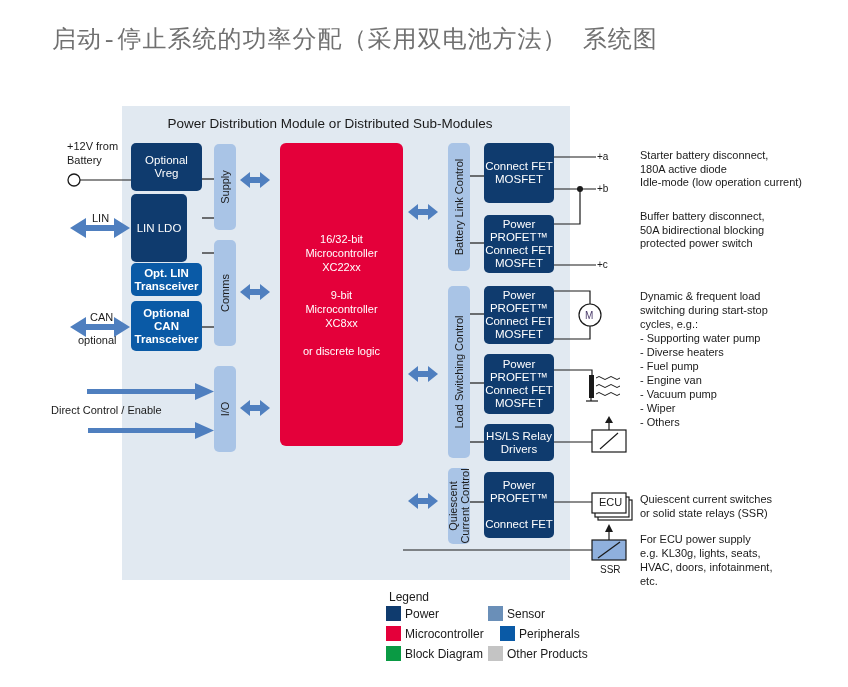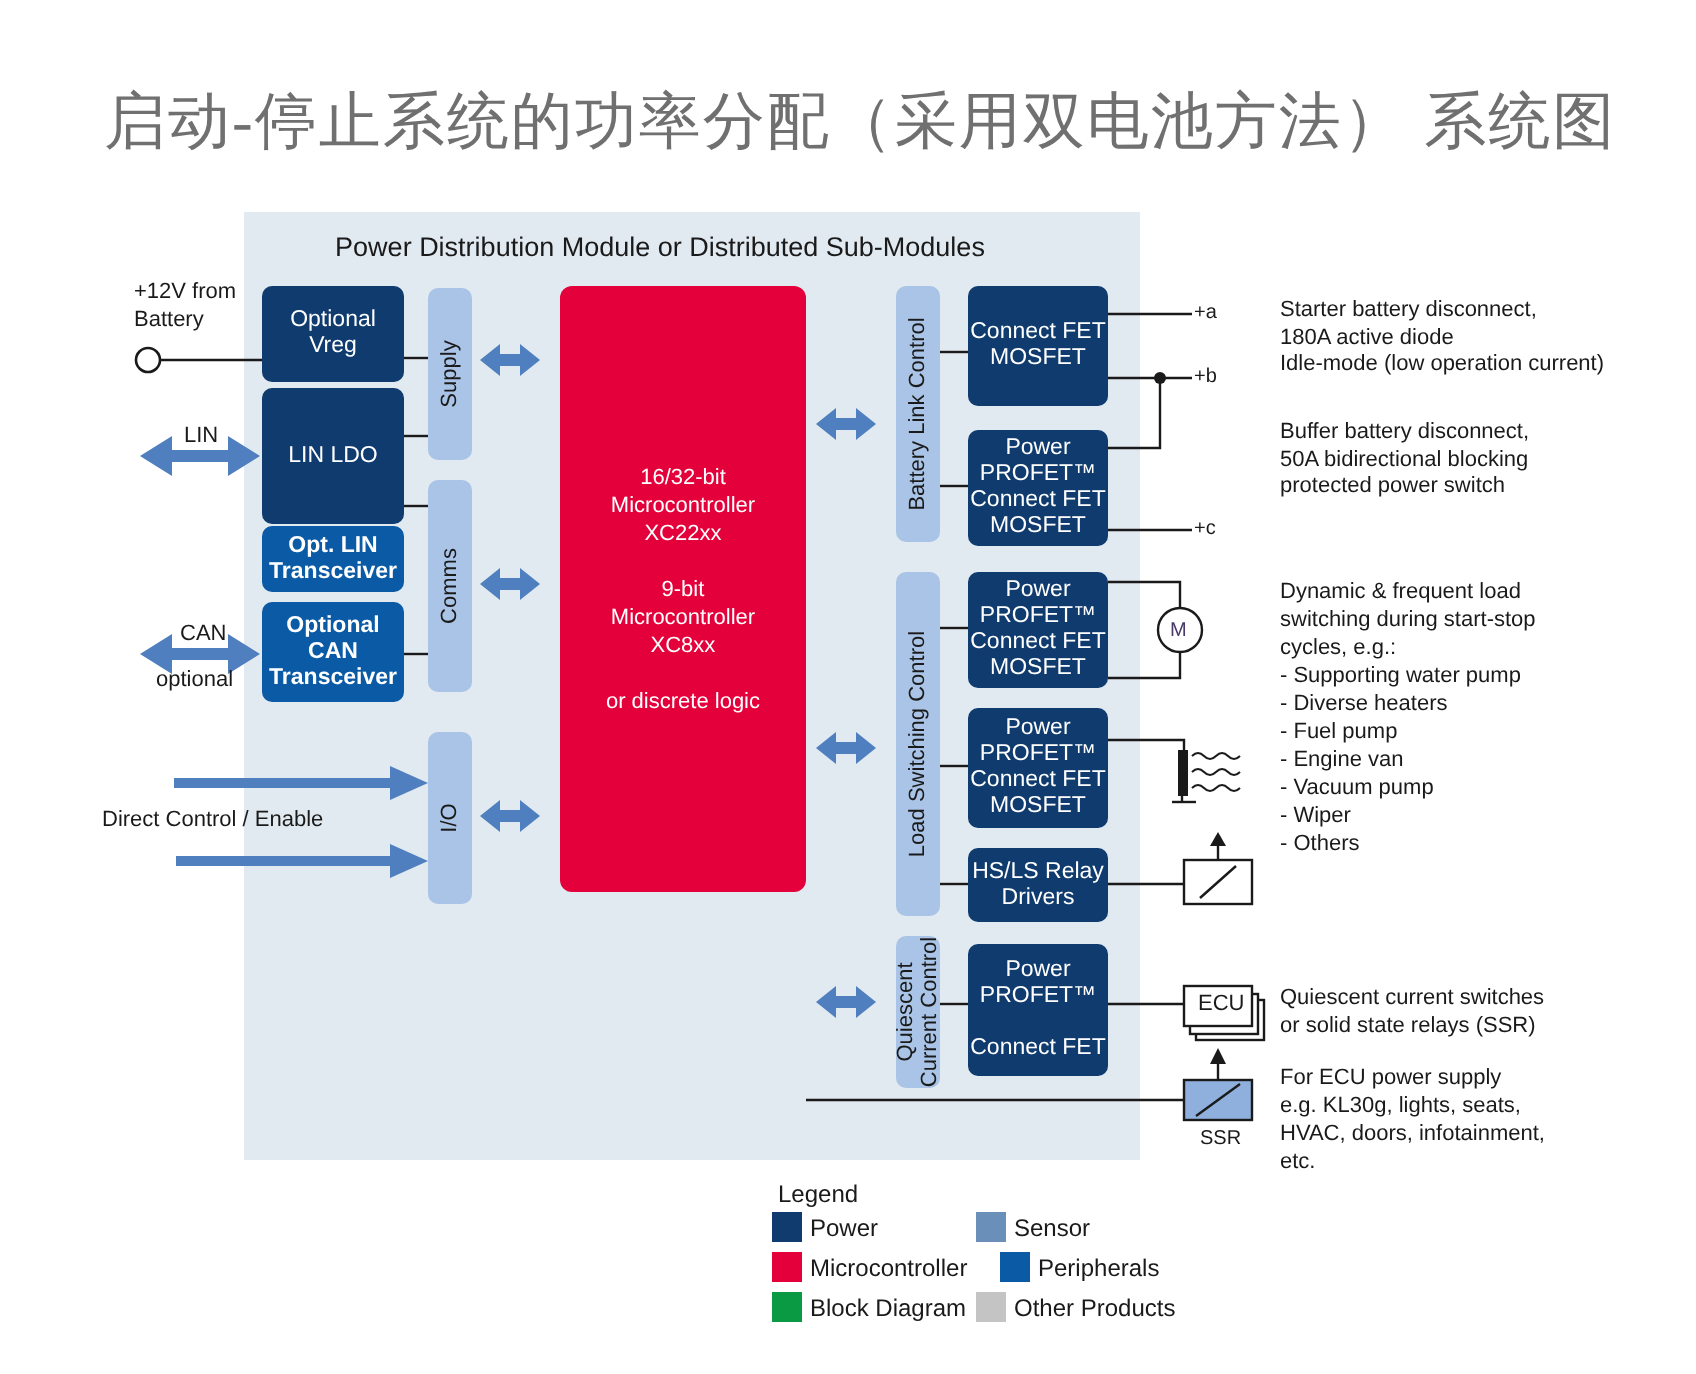--- a/index.html
+++ b/index.html
@@ -1,20 +1,20 @@
 <!DOCTYPE html>
 <html><head>
 <meta charset="utf-8">
 <style>
   html, body { margin:0; padding:0; background:#ffffff; }
   body { width:848px; height:687px; position:relative; overflow:hidden;
          font-family:"Liberation Sans","DejaVu Sans",sans-serif; }
   .abs { position:absolute; }
-  .title { left:52px; top:40px; font-size:31px; color:#707070; letter-spacing:1px;
-           font-family:Liberation Serif, serif; font-weight:normal; }
+  .title { left:52px; top:23px; font-size:24px; color:#707070; letter-spacing:1px;
+           font-family:Liberation Mono, monospace; font-weight:normal; }
   .module-bg { left:122px; top:106px; width:448px; height:474px; background:#e1e9f1; }
   .module-title { left:122px; top:116px; width:416px; text-align:center; font-size:13.5px; color:#1a1a1a; }
   .box { position:absolute; color:#fff; text-align:center; display:flex; align-items:center; justify-content:center;
          font-size:11.5px; line-height:13px; box-sizing:border-box; }
   .power { background:#0f3b6e; border-radius:5px; }
   .periph { background:#0a5aa6; border-radius:5px;font-weight:bold; }
   .mcu { background:#e4003a; border-radius:6px; font-size:11px; line-height:14px; }
   .bus { position:absolute; background:#a9c4e6; border-radius:5px; }
   .vtext { position:absolute; left:50%; top:50%; transform:translate(-50%,-50%) rotate(-90deg);
            white-space:nowrap; font-size:11px; color:#1a1a1a; text-align:center; line-height:12px; }
@@ -124,21 +124,21 @@
 
 <div class="ext" style="left:67px;top:140px;white-space:pre;">+12V from
 Battery</div>
 <div class="ext" style="left:92px;top:212px;">LIN</div>
 <div class="ext" style="left:90px;top:311px;">CAN</div>
 <div class="ext" style="left:78px;top:334px;">optional</div>
 <div class="ext" style="left:51px;top:404px;">Direct Control / Enable</div>
 
 <div class="box power" style="left:131px;top:143px;width:71px;height:48px;white-space:pre;">Optional
 Vreg</div>
-<div class="box power" style="left:131px;top:194px;width:71px;height:68px;">LIN LDO</div>
+<div class="box power" style="left:131px;top:194px;width:56px;height:68px;">LIN LDO</div>
 <div class="box periph" style="left:131px;top:263px;width:71px;height:33px;white-space:pre;">Opt. LIN
 Transceiver</div>
 <div class="box periph" style="left:131px;top:301px;width:71px;height:50px;white-space:pre;">Optional
 CAN
 Transceiver</div>
 
 <div class="bus" style="left:214px;top:144px;width:22px;height:86px;">
   <span class="vtext">Supply</span>
 </div>
 <div class="bus" style="left:214px;top:240px;width:22px;height:106px;">

